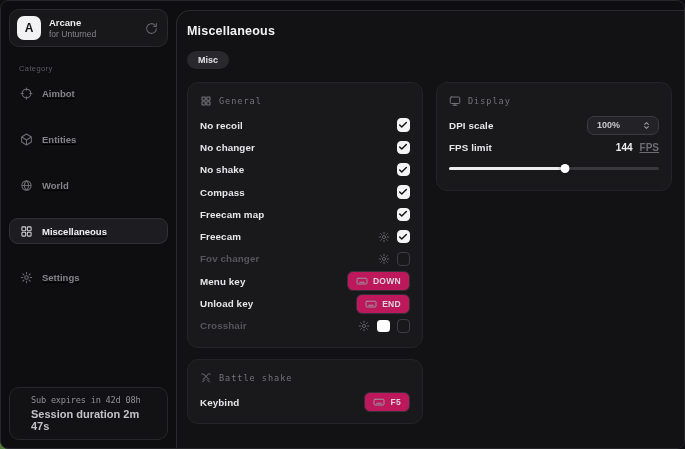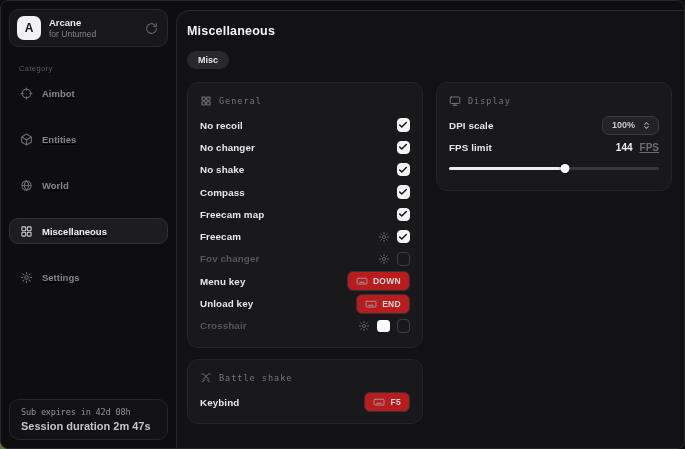--- a/index.html
+++ b/index.html
@@ -23,21 +23,21 @@
   .refresh-btn { color:#63636a; cursor:pointer; }
 
   .category-label { margin:17px 0 7px 10px; font-size:7.5px; letter-spacing:.4px; color:#5b5b61; }
   .nav { display:flex; flex-direction:column; gap:20px;text-decoration:underline; }
   .nav-item { display:flex; align-items:center; gap:9px; height:26px; padding:0 10px;
     border:1px solid transparent; border-radius:9px; color:#84848a; font-size:9.5px; font-weight:600; cursor:pointer; }
   .nav-item .icon { color:#6b6b72; }
   .nav-item.selected { background:#1d1d21; border-color:#303036; color:#f0f0f2; }
   .nav-item.selected .icon { color:#cfcfd4; }
 
-  .sidebar-footer { position:absolute; left:8px; right:8px; bottom:8px; padding:7px 11px;
+  .sidebar-footer { position:absolute; left:8px; right:8px; bottom:8px; padding:7px 21px;
     border:1px solid #27272b; border-radius:10px; background:#121215;margin-top:48px; }
   .footer-line1 { font-family:"DejaVu Sans Mono", monospace; font-size:8.6px; color:#8f8f96; letter-spacing:-0.2px; }
   .footer-line2 { margin-top:3px; font-size:11px; font-weight:600; color:#c3c3c8; }
 
   
   .main { position:absolute; left:175px; top:9px; right:0; bottom:0;
     background:#121214; border-left:1px solid #29292d; border-top:1px solid #29292d;
     border-top-left-radius:14px; padding:13px 15px 0 10px; }
   .page-title { font-size:12.5px; font-weight:bold; color:#f2f2f4; letter-spacing:.2px; }
   .tab-pill { display:inline-flex; margin-top:13px; padding:4px 11px; background:#29292d;
@@ -56,25 +56,25 @@
 
   .checkbox { width:13.5px; height:13.5px; border-radius:4px; border:1.2px solid #3d3d44;
     display:inline-flex; align-items:center; justify-content:center; cursor:pointer; background:transparent; }
   .checkbox svg { display:none; }
   .checkbox.checked { background:#f4f4f5; border-color:#f4f4f5; }
   .checkbox.checked svg { display:block; }
 
   .swatch { width:12.5px; height:12.5px; border-radius:3.5px; background:#ffffff; cursor:pointer; }
 
   .keybind { display:inline-flex; align-items:center; gap:5px; padding:3px 8px;
-    background:#b91c1c; border:1px solid #313137; border-radius:6px; cursor:pointer; }
+    background:#be185d; border:1px solid #313137; border-radius:6px; cursor:pointer; }
   .keybind .icon { color:#96969d; }
   .keybind-text { font-size:8.5px; font-weight:bold; color:#d7d7db; letter-spacing:.3px; }
 
-  .select-btn { display:inline-flex; align-items:center; gap:6px; padding:3px 6px 3px 9px;
+  .select-btn { display:inline-flex; align-items:center; gap:21px; padding:3px 6px 3px 9px;
     background:#232327; border:1px solid #3a3a40; border-radius:7px; cursor:pointer; }
   .select-value { font-size:9px; font-weight:600; color:#c9c9ce; }
   .select-btn .icon { color:#9a9aa1; }
 
   .fps-value { font-size:10px; font-weight:bold; color:#ededf0; }
   .fps-unit { font-size:10px; font-weight:bold; color:#6c6c73;text-decoration:underline; }
 
   .slider { position:relative; height:10px; margin:5px 0 6px; cursor:pointer; }
   .slider-track { position:absolute; left:0; right:0; top:3.5px; height:3px; border-radius:2px; background:#38383d; }
   .slider-fill { position:absolute; left:0; top:3.5px; height:3px; border-radius:2px; background:#ededf0; }

